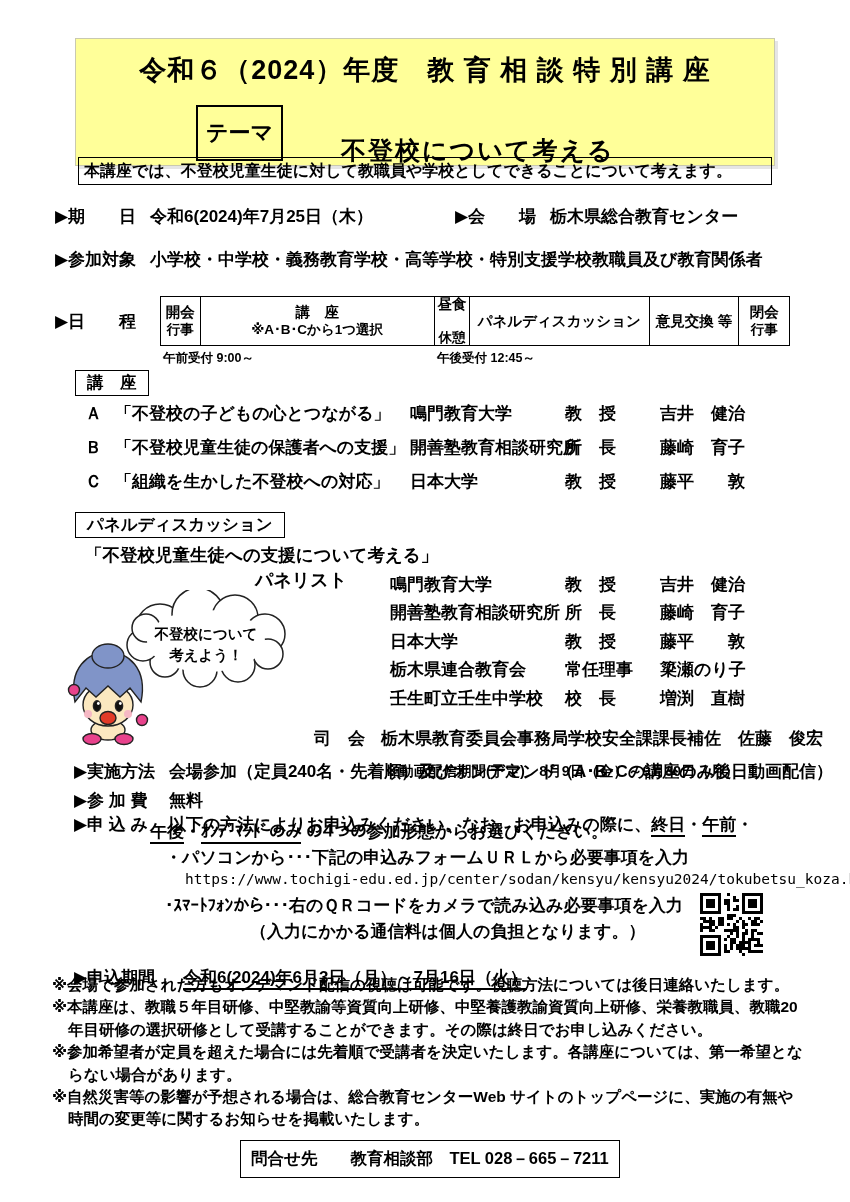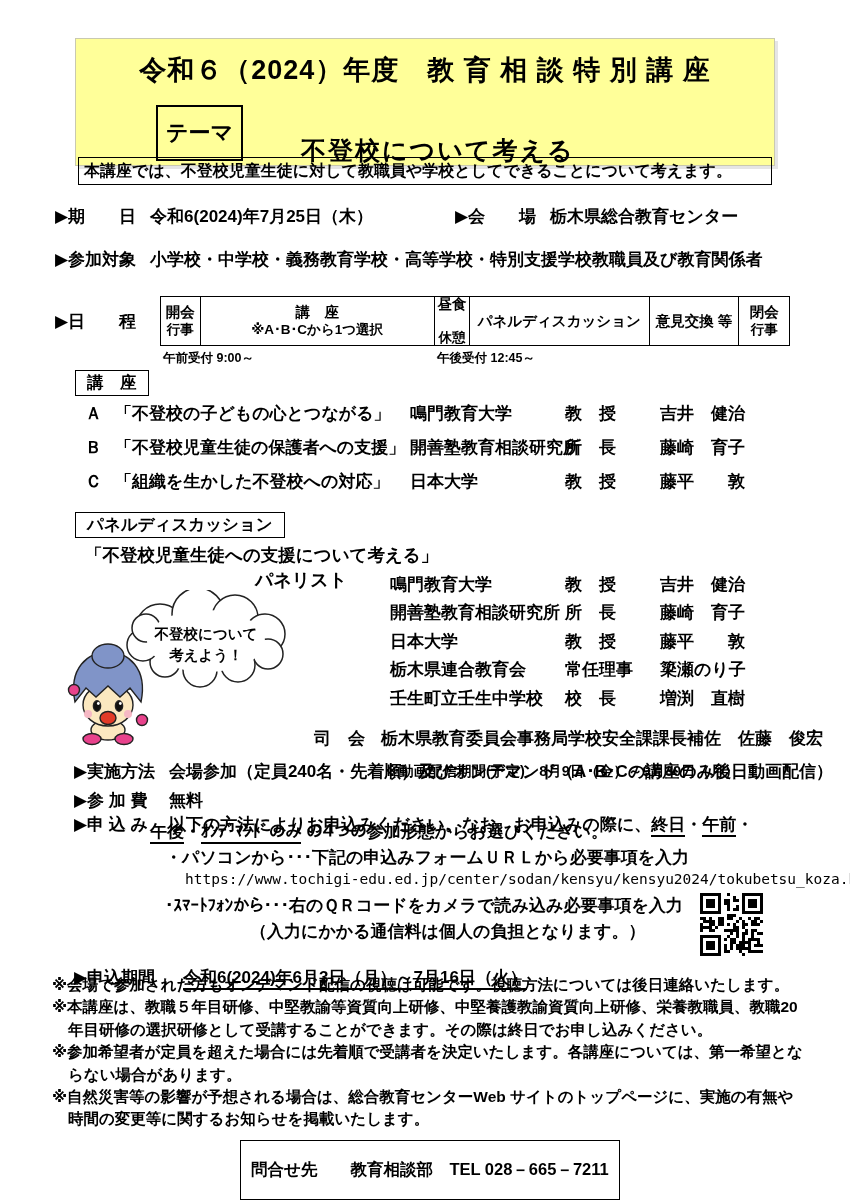--- a/index.html
+++ b/index.html
@@ -5,21 +5,21 @@
   * { margin:0; padding:0; box-sizing:border-box; }
   html,body { background:#e8e8e8; }
   body { font-family:"Liberation Sans","DejaVu Sans",sans-serif; font-weight:bold; color:#000; }
   #page { position:relative; width:850px; height:1202px; background:#fff; margin:0 auto; overflow:hidden; }
 
   
   .header { position:absolute; left:75px; top:38px; width:700px; height:128px;
             border:1px solid #c9c9b0; box-shadow:3px 3px 0 rgba(0,0,0,.10); }
   .header .title { margin-top:13px; text-align:center; font-size:27px; letter-spacing:1px; }
   .theme-row { margin-top:10px; display:flex; align-items:center; justify-content:flex-start; }
-  .theme-label { margin-left:80px; border:2px solid #000; padding:11px 8px; font-size:22px; line-height:30px; }
+  .theme-label { margin-left:120px; border:2px solid #000; padding:11px 8px; font-size:22px; line-height:30px; }
   .theme-text { margin-left:58px; font-size:25px; letter-spacing:2px;margin-top:36px; }
 
   .intro { position:absolute; left:78px; top:157px; width:694px; border:1.5px solid #000;
            font-size:16px; line-height:26px; padding:0 5px; white-space:nowrap; }
 
   .fld { position:absolute; font-size:17px; white-space:nowrap; }
   .fld .lab { display:inline-block; }
   .fld .val { margin-left:14px; }
 
   
@@ -56,21 +56,21 @@
   .stream-note { position:absolute; left:385px; top:762px; font-size:14.5px; white-space:nowrap; }
   .url { font-family:"DejaVu Sans Mono","Liberation Mono",monospace; font-weight:normal; font-size:14.5px; letter-spacing:0; }
   .period-val { margin-left:28px; }
 
   .qr-wrap { position:absolute; left:699px; top:892px; width:66px; height:66px; background:#fff; padding:1px; }
 
   .notes { position:absolute; left:52px; top:974px; width:756px; font-size:15.5px; line-height:22.4px; }
   .note { padding-left:16px; text-indent:-16px; }
 
   .contact { position:absolute; left:240px; top:1140px; border:1.5px solid #000;
-             font-size:16.5px; padding:18px 10px; white-space:pre; }
+             font-size:16.5px; padding:7px 10px; white-space:pre; }
 
   .mascot { position:absolute; left:50px; top:590px; width:255px; height:158px; }
   .mascot text { font-family:"Liberation Sans","DejaVu Sans",sans-serif; font-weight:bold; font-size:14.5px; }
 </style>
 </head>
 <body>
 
 <div id="page">
 
   <div class="header" style="background: rgb(255, 255, 153);">

